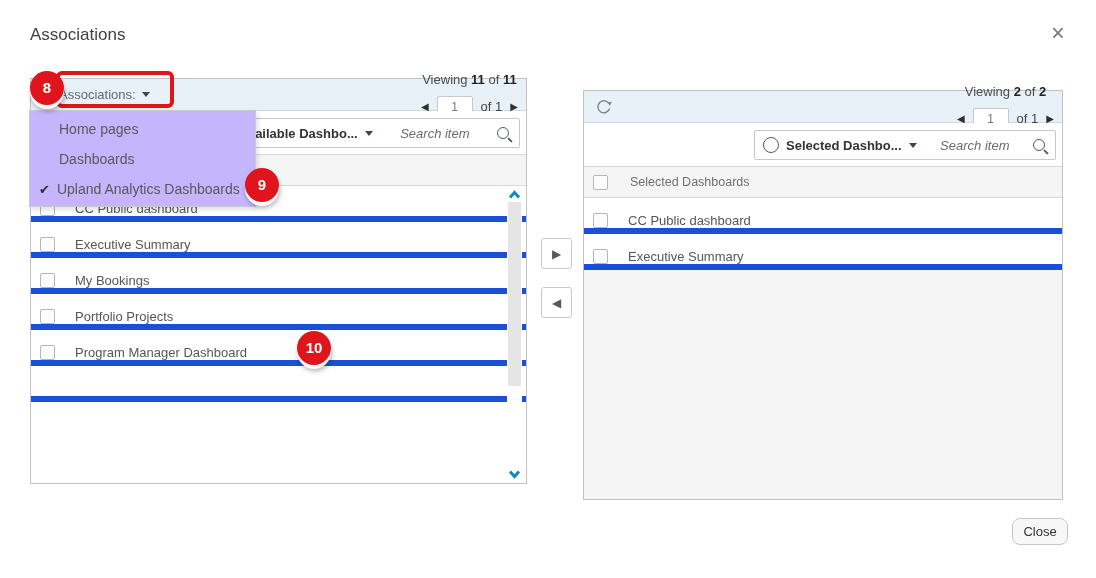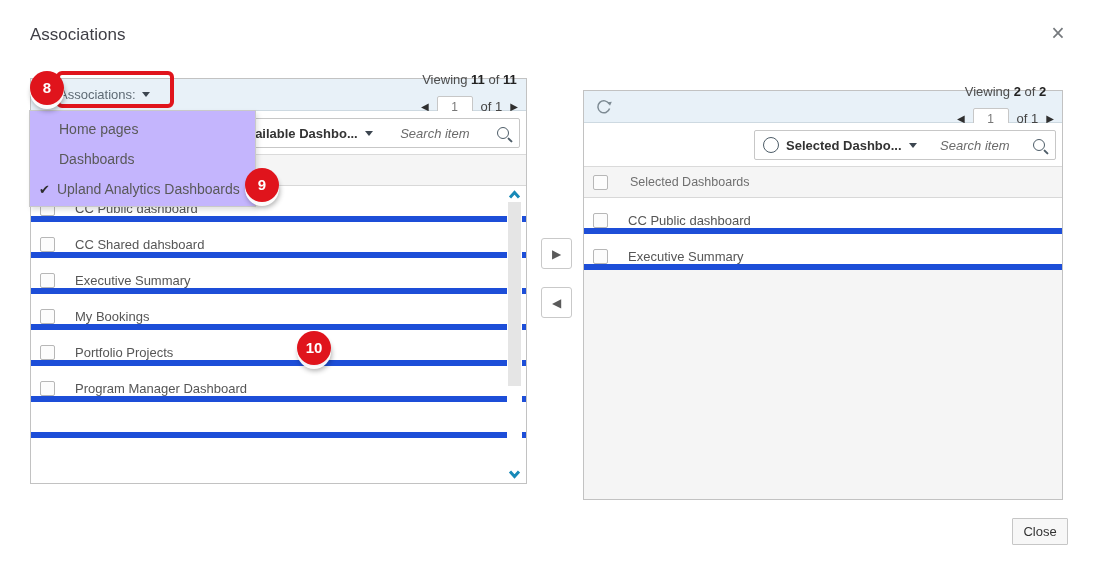--- a/index.html
+++ b/index.html
@@ -91,21 +91,21 @@
     border:4px solid #e0141c; border-radius:6px; z-index:21; pointer-events:none; }
   .annot-badge { position:absolute; width:34px; height:34px; border-radius:50%;
     background:#e0141c; color:#fff; font-size:15px; font-weight:bold; text-align:center;
     line-height:34px; z-index:22;
     box-shadow:0 4px 0 rgba(255,255,255,0.95), 1px 6px 5px rgba(0,0,0,0.3); }
   #badge-8  { left:30px;  top:71px; }
   #badge-9  { left:245px; top:168px; }
   #badge-10 { left:297px; top:331px; }
 
   .close-btn { position:absolute; left:1012px; top:518px; width:56px; height:27px;
-    background:#f7f7f7; border:1px solid #c6c6c6; border-radius:1px; font-size:13px;
+    background:#f7f7f7; border:1px solid #c6c6c6; border-radius:8px; font-size:13px;
     color:#333; font-family:"Liberation Sans",sans-serif; cursor:pointer; }
 </style>
 </head>
 <body>
 
 <div class="page-title">Associations</div>
 <div class="dialog-close">×</div>
 
 <div class="panel" id="left-panel">
   <div class="panel-header">
@@ -139,24 +139,20 @@
   </div>
 
   <div class="col-header">
     <span class="checkbox"></span>
   </div>
 
   <div class="rows">
     <div class="row">
       <span class="checkbox"></span>
       <span class="row-label">CC Public dashboard</span>
-    </div>
-    <div class="row">
-      <span class="checkbox"></span>
-      <span class="row-label">CC Shared dahsboard</span>
     </div>
     <div class="row">
       <span class="checkbox"></span>
       <span class="row-label">Executive Summary</span>
     </div>
     <div class="row">
       <span class="checkbox"></span>
       <span class="row-label">My Bookings</span>
     </div>
     <div class="row">

